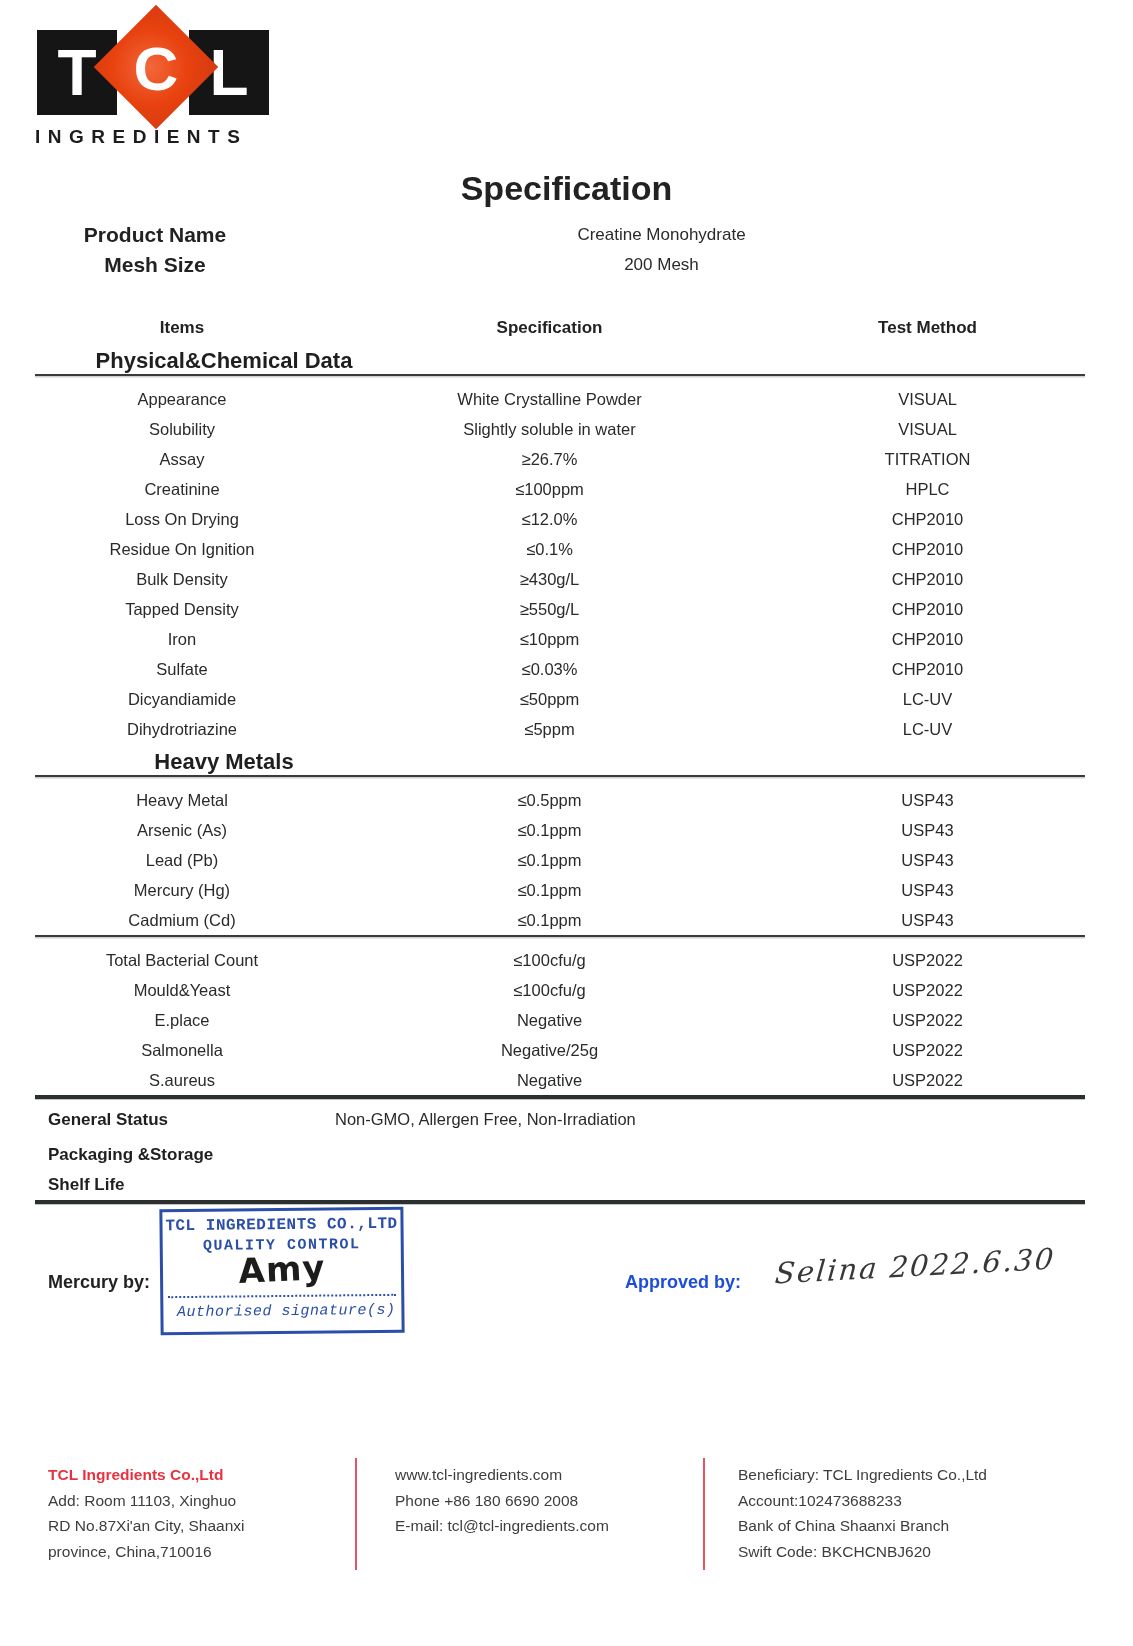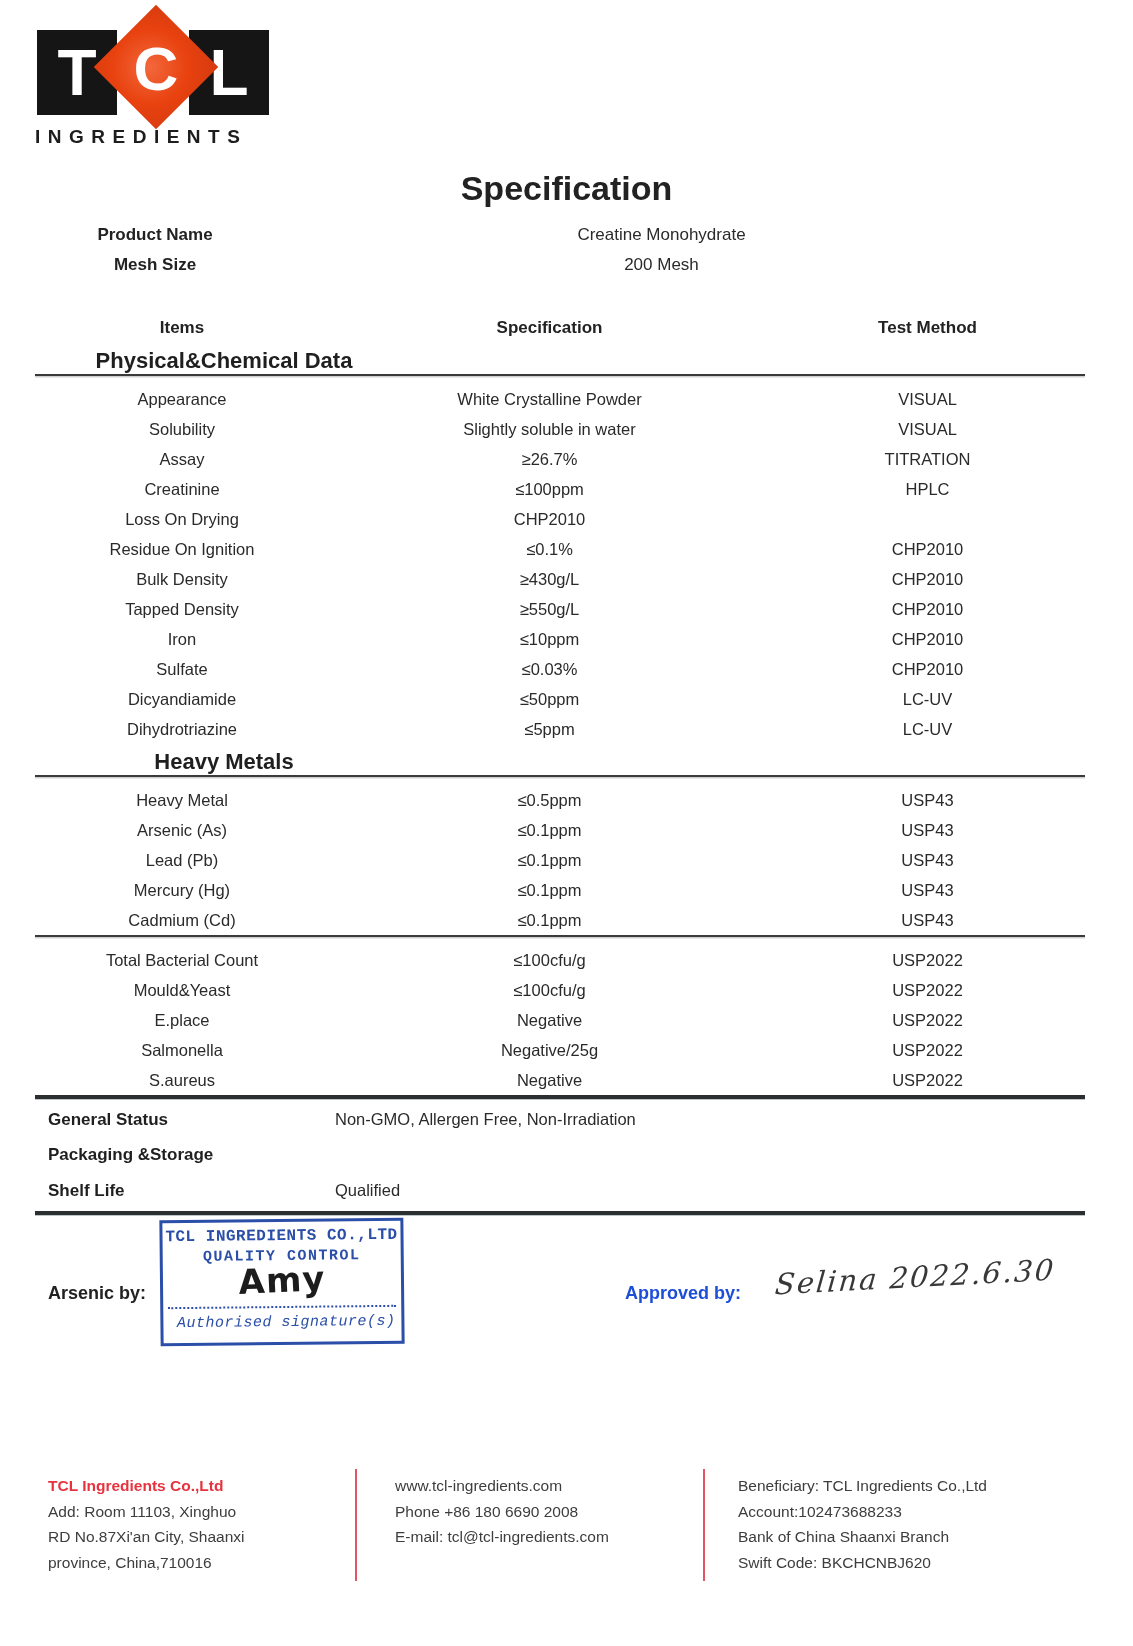--- a/index.html
+++ b/index.html
@@ -24,21 +24,21 @@
             background:radial-gradient(circle at 45% 55%, #f3683c 0%, #e8420f 55%, #d63a10 100%);
             transform:rotate(45deg);z-index:2;}
   .logo-c{position:absolute;left:77px;top:16px;width:88px;height:85px;z-index:3;
             display:flex;align-items:center;justify-content:center;
             color:#fff;font-size:62px;font-weight:bold;line-height:1;}
   .logo-sub{margin-top:8px;font-size:19px;font-weight:600;letter-spacing:7.5px;color:#1d1d1d;white-space:nowrap;}
   
   .doc-title{padding-top:168px;text-align:center;font-size:34px;font-weight:bold;color:#222;line-height:40px;}
   .product-block{margin-top:12px;}
   .p-row{display:grid;grid-template-columns:310px 1fr 120px;height:30px;align-items:center;}
-  .p-label{text-align:center;font-weight:bold;font-size:17px;color:#222;}
+  .p-label{text-align:center;font-weight:bold;font-size:21px;color:#222;}
   .p-value{text-align:center;font-size:17px;color:#2a2a2a;}
   
   .tbl{margin:33px 48px 0 35px;}
   .thead{display:grid;grid-template-columns:28% 42% 30%;height:30px;align-items:center;
          font-weight:bold;font-size:17px;color:#222;text-align:center;}
   .section-heading{height:26px;display:flex;align-items:center;justify-content:center;
          width:36%;font-weight:bold;font-size:22px;color:#1f1f1f;margin-top:5px;}
   .rule{height:0;border-top:2.5px solid #3a3a3a;box-shadow:0 1.5px 0 rgba(120,120,120,.35);}
   .rows{padding-top:8px;}
   .trow{display:grid;grid-template-columns:28% 42% 30%;height:30px;align-items:center;
@@ -130,20 +130,21 @@
             <div class="tcell">≥26.7%</div>
             <div class="tcell">TITRATION</div>
           </div>
           <div class="trow">
             <div class="tcell">Creatinine</div>
             <div class="tcell">≤100ppm</div>
             <div class="tcell">HPLC</div>
           </div>
           <div class="trow">
             <div class="tcell">Loss On Drying</div>
+            <div class="tcell">≤12.0%</div>
             <div class="tcell">CHP2010</div>
           </div>
           <div class="trow">
             <div class="tcell">Residue On Ignition</div>
             <div class="tcell">≤0.1%</div>
             <div class="tcell">CHP2010</div>
           </div>
           <div class="trow">
             <div class="tcell">Bulk Density</div>
             <div class="tcell">≥430g/L</div>
@@ -241,29 +242,26 @@
         <div class="s-label">General Status</div>
         <div class="s-lines">
           <div class="s-line">Non-GMO, Allergen Free, Non-Irradiation</div>
         </div>
       </div>
       <div class="s-row">
         <div class="s-label">Packaging &amp;Storage</div>
       </div>
       <div class="s-row">
         <div class="s-label">Shelf Life</div>
-        <div class="s-lines">
-          <div class="s-line">Qualified</div>
-        </div>
       </div>
     </div>
   <div class="thick-rule" style="margin:0 48px 0 35px;"></div>
 
   <div class="signoff">
-    <div class="issued-label">Arsenic by:</div>
+    <div class="issued-label">Mercury by:</div>
     <div class="stamp">
       <div class="stamp-l1">TCL INGREDIENTS CO.,LTD</div>
       <div class="stamp-l2">QUALITY CONTROL</div>
       <div class="stamp-amy">Amy</div>
       <div class="stamp-sign-line"></div>
       <div class="stamp-caption">Authorised signature(s)</div>
     </div>
     <div class="approved-label">Approved by:</div>
     <div class="approved-sign">Selina 2022.6.30</div>
   </div>

